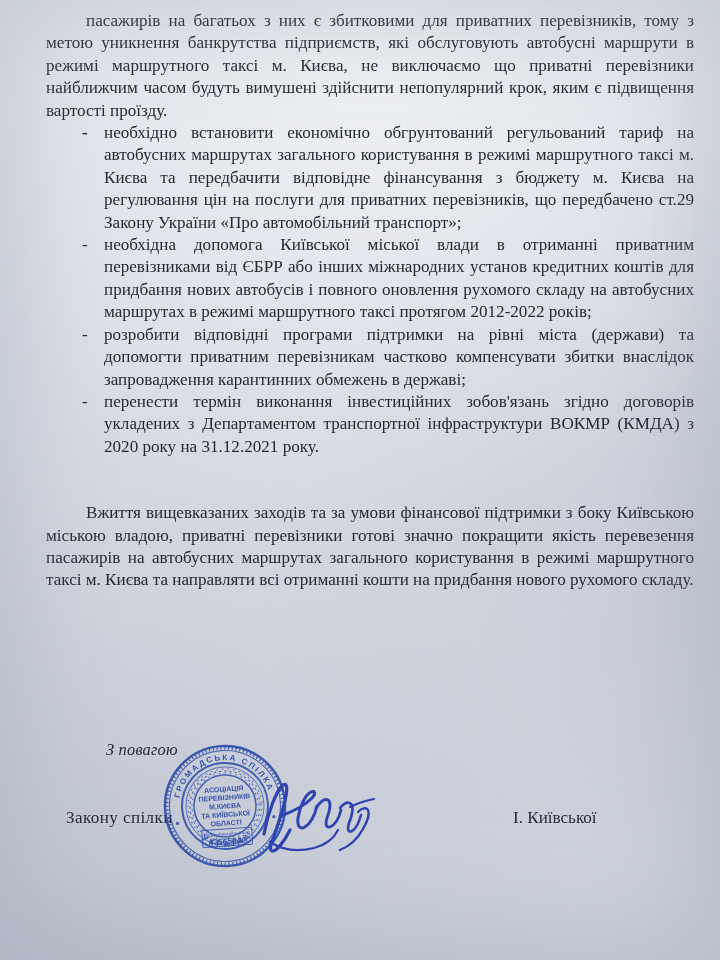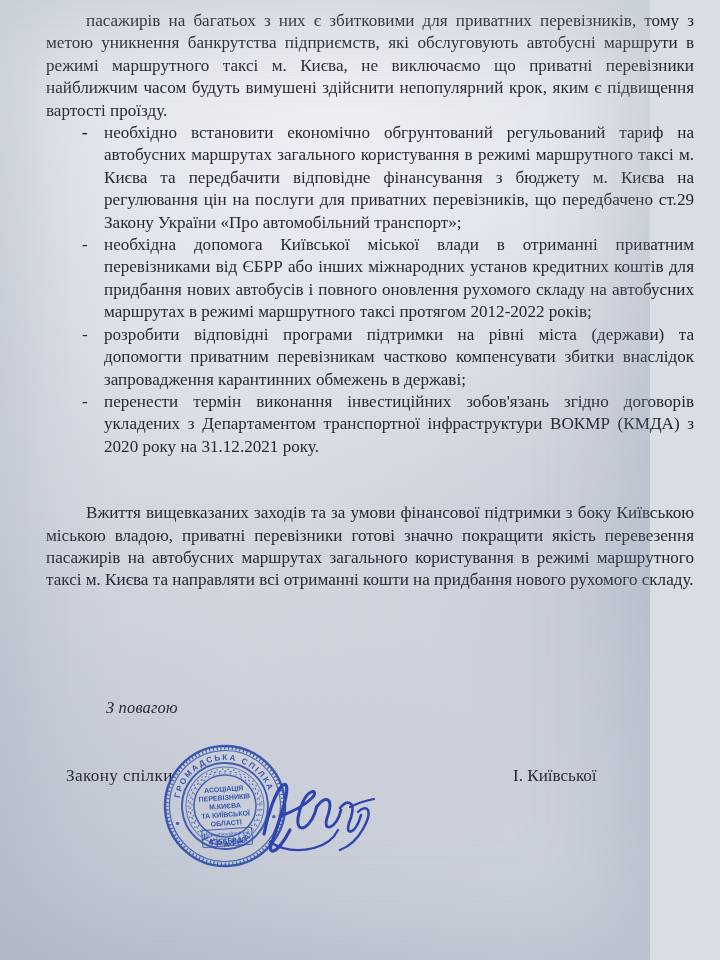--- a/index.html
+++ b/index.html
@@ -10,21 +10,21 @@
     width: 720px;
     height: 960px;
     overflow: hidden;
     font-family: "Liberation Serif", serif;
     background: #d9dde5;
   }
 
   
   #page {
     position: relative;
-    width: 650px;
+    width: 720px;
     height: 960px;
     background:
       radial-gradient(115% 80% at 52% 8%, rgba(255,255,255,0.55) 0%, rgba(255,255,255,0.0) 58%),
       radial-gradient(130% 95% at 8% 96%, rgba(150,158,175,0.30) 0%, rgba(150,158,175,0.0) 55%),
       radial-gradient(120% 90% at 98% 62%, rgba(150,158,175,0.22) 0%, rgba(150,158,175,0.0) 52%),
       linear-gradient(176deg, #dfe3ea 0%, #d8dce5 42%, #d4d8e1 72%, #cfd4de 100%);
   }
   #grain {
     position: absolute;
     inset: 0;
@@ -80,21 +80,21 @@
     color: #22242e;
     font-size: 17.1px;
     line-height: 22.4px;
   }
   .gap-md { height: 44px; }
 
   
   #sig-zone {
     position: absolute;
     left: 0;
-    top: 684px;
+    top: 726px;
     width: 720px;
     height: 160px;
     text-align: right;
   }
   #regards {
     position: absolute;
     left: 106px;
     top: 14px;
     font-style: italic;
     font-size: 16.4px;

